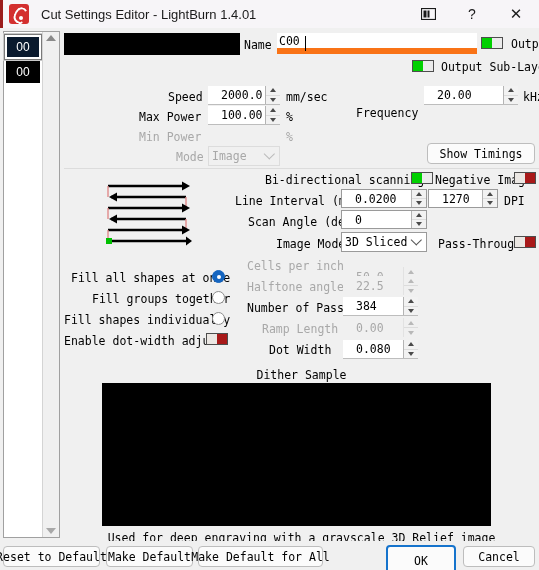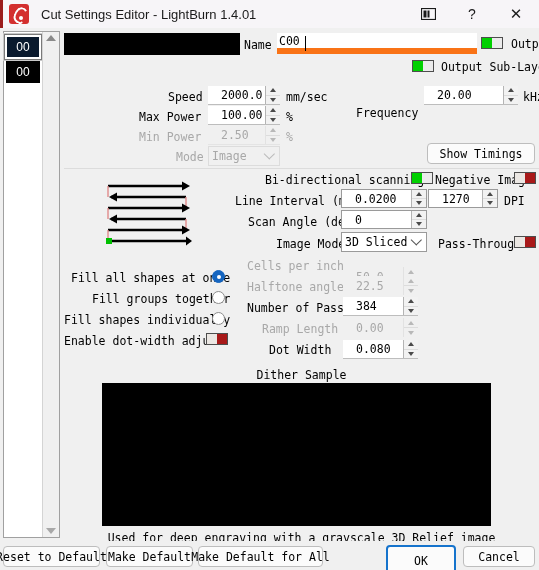--- a/index.html
+++ b/index.html
@@ -294,27 +294,20 @@
     <div class="spin flat" style="left:144px; top:78px; width:72px;">
       <div class="val">100.00</div>
       <div class="btns">
           <i></i>
           <i></i>
         </div>
     </div>
     <div class="lbl abs" style="left:222px; top:82px;">%</div>
 
     <div class="lbl dim abs" style="left:75px; top:102px;">Min Power</div>
-    <div class="spin flat dis" style="left:144px; top:98px; width:72px; border-bottom-color:#e4e4e4;">
-      <div class="val">2.50</div>
-      <div class="btns">
-          <i></i>
-          <i></i>
-        </div>
-    </div>
     <div class="lbl dim abs" style="left:222px; top:102px;">%</div>
 
     <div class="lbl dim abs" style="left:112px; top:122px;">Mode</div>
     <div class="combo dis" style="left:144px; top:118px; width:72px;">
       <div class="cv">Image</div>
       <div class="chev"></div>
     </div>
 
     <div class="lbl abs" style="left:292px; top:62px;margin-top:16px;">Frequency</div>
     <div class="spin flat" style="left:360px; top:58px; width:94px;">

